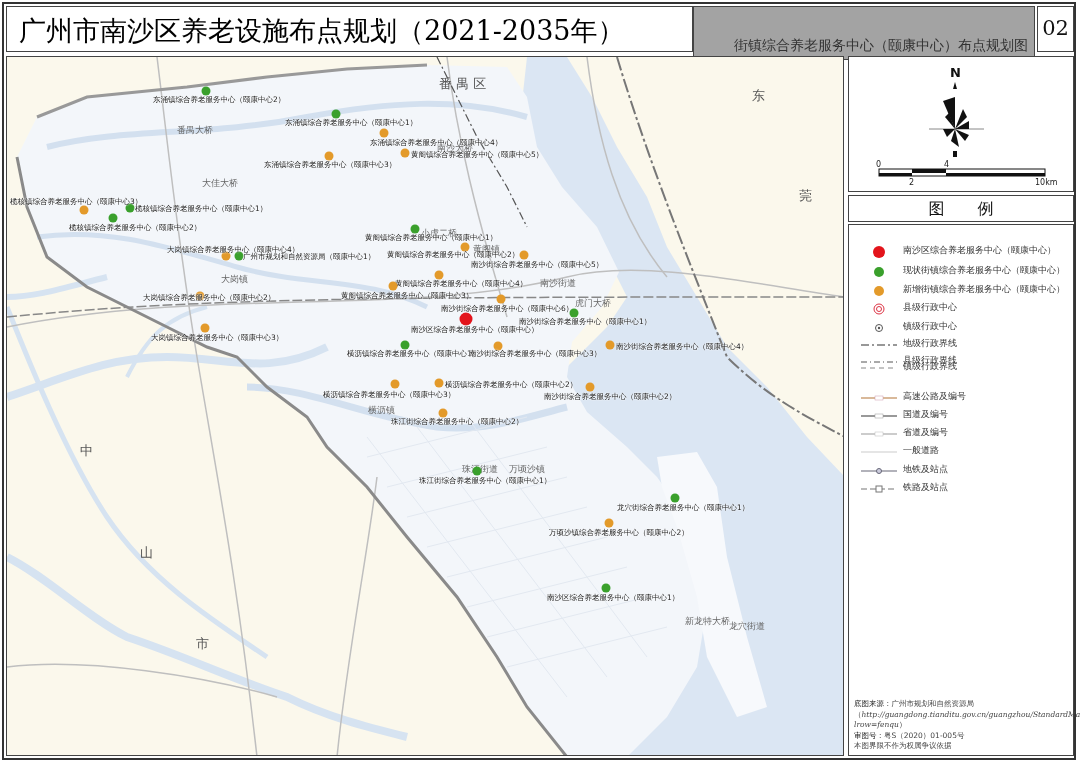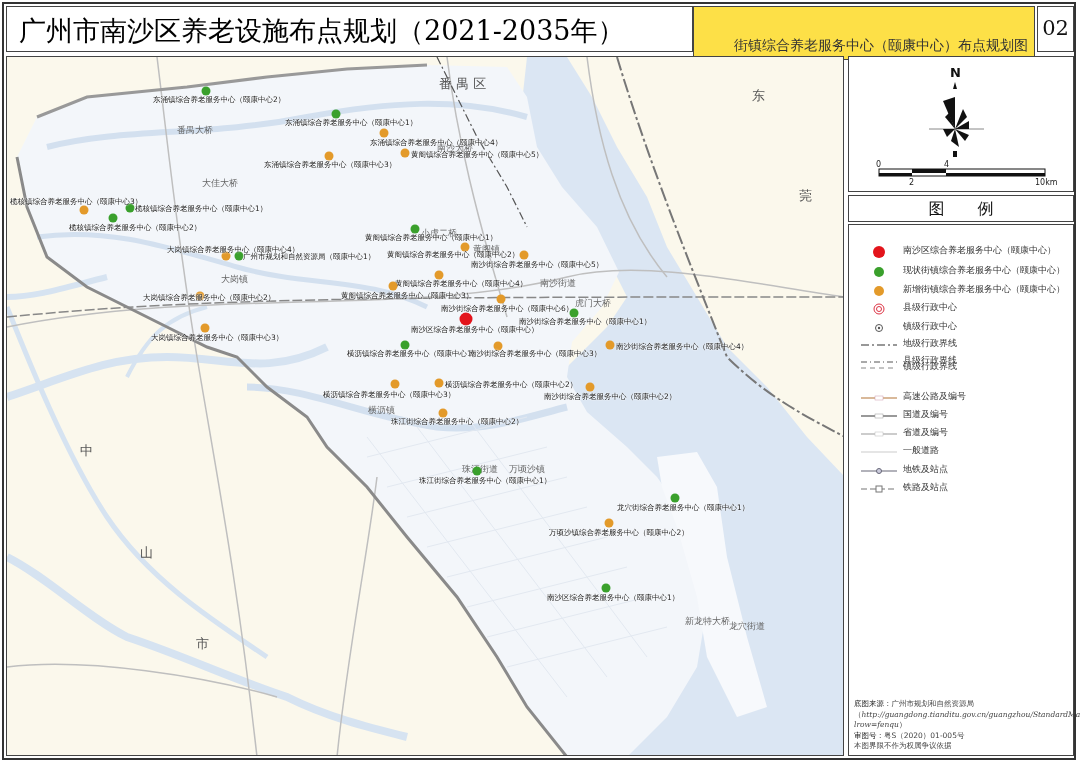--- a/index.html
+++ b/index.html
@@ -1,20 +1,20 @@
 <!DOCTYPE html>
 <html><head>
 <meta charset="utf-8">
 <style>
   html,body{margin:0;padding:0;}
   body{width:1080px;height:764px;background:#ffffff;position:relative;overflow:hidden;font-family:"DejaVu Sans","Liberation Sans",sans-serif;}
   .frame{position:absolute;left:2px;top:2px;width:1074px;height:758px;border:2px solid #333;box-sizing:border-box;}
   .title-box{position:absolute;left:6px;top:6px;width:687px;height:46px;border:1px solid #444;box-sizing:border-box;background:#fff;}
   .title-text{position:absolute;left:12px;top:6px;font-family:"DejaVu Serif","Liberation Serif",serif;font-size:27px;color:#000000;letter-spacing:0px;white-space:nowrap;}
-  .subtitle-box{position:absolute;left:693px;top:6px;width:342px;height:54px;border:1px solid #444;box-sizing:border-box;background:#fde047;}
+  .subtitle-box{position:absolute;left:693px;top:6px;width:342px;height:54px;border:1px solid #444;box-sizing:border-box;background:#a3a3a3;}
   .subtitle-text{position:absolute;right:6px;bottom:4px;font-family:"DejaVu Serif","Liberation Serif",serif;font-size:14px;color:#333;white-space:nowrap;}
   .num-box{position:absolute;left:1037px;top:6px;width:37px;height:46px;border:1px solid #444;box-sizing:border-box;background:#fff;}
   .num-text{position:absolute;left:0;right:0;top:9px;text-align:center;font-family:"DejaVu Serif","Liberation Serif",serif;font-size:21px;color:#111;}
   .map-box{position:absolute;left:6px;top:56px;width:838px;height:700px;border:1px solid #444;box-sizing:border-box;overflow:hidden;background:#fbf8ec;}
   .map-box svg{position:absolute;left:0;top:0;}
   .poi{position:absolute;width:9px;height:9px;border-radius:50%;transform:translate(-50%,-50%);cursor:pointer;}
   .poi.big{width:13px;height:13px;}
   .lbl{position:absolute;font-size:7.5px;color:#222;white-space:nowrap;line-height:9px;text-shadow:0 0 2px #fff,0 0 2px #fff;}
   .place{position:absolute;font-size:9px;color:#666;white-space:nowrap;}
   .big-place{position:absolute;font-size:13px;color:#555;font-family:"DejaVu Serif","Liberation Serif",serif;}

